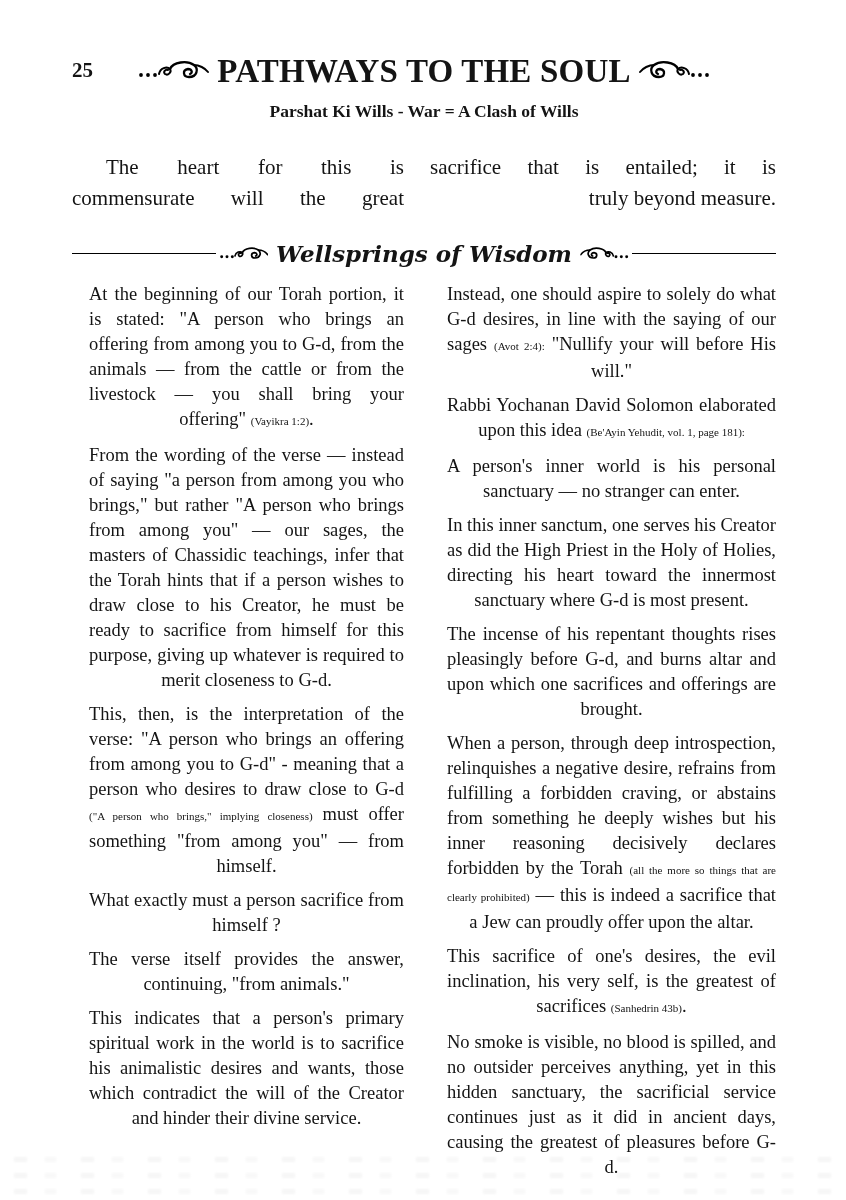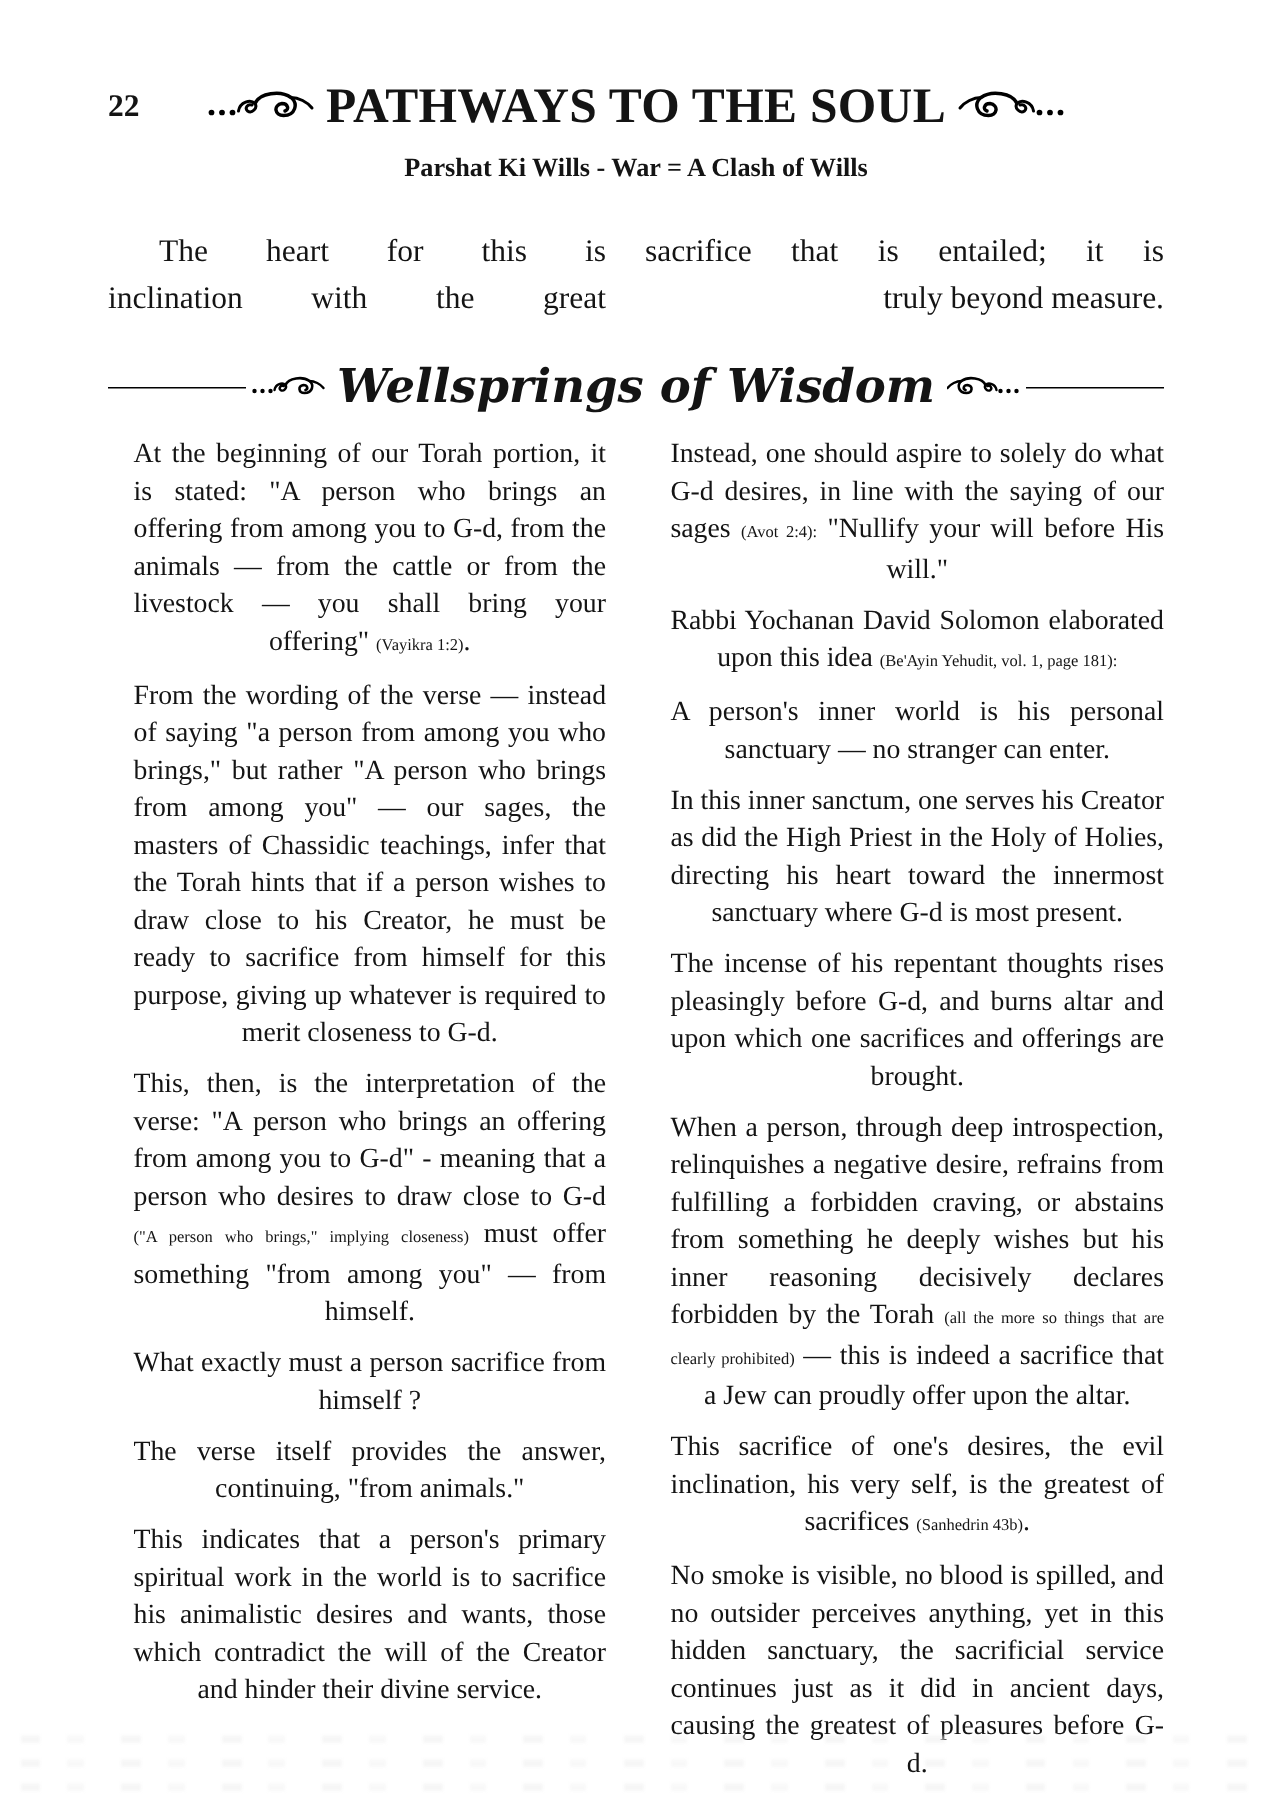--- a/index.html
+++ b/index.html
@@ -46,21 +46,21 @@
   .indent { text-indent:34px; }
   
   .divider {
     display:flex; align-items:center; margin-top:26px; gap:3px;
   }
   .divider .rule { flex:1 1 auto; height:0; border-top:1.6px solid #000; }
   .divider .orn { height:16px; }
   .section-title {
     font-family:"DejaVu Serif", serif;
     font-style:italic; font-weight:bold;
-    font-size:31px; white-space:nowrap; padding:0 5px;
+    font-size:23px; white-space:nowrap; padding:0 5px;
   }
   
   .body-cols { display:flex; gap:26px; margin-top:15px; }
   .col-left  { width:332px; }
   .col-right { width:346px; }
   .para {
     margin:0 0 9px 17px;
     font-size:18.5px; line-height:25px;
     text-align:justify; text-align-last:center;
   }
@@ -75,21 +75,21 @@
     background:repeating-linear-gradient(90deg,
       #efefef 0 13px, transparent 13px 31px, #f3f3f3 31px 42px, transparent 42px 67px);
   }
 </style>
 </head>
 <body>
 
 <div class="page">
 
   <div class="header-row">
-    <span class="page-number">22</span>
+    <span class="page-number">25</span>
     <svg class="orn" viewBox="0 0 74 24">
       <circle cx="4" cy="16" r="1.9"></circle>
         <circle cx="11" cy="16" r="1.9"></circle>
         <circle cx="18" cy="16" r="1.9"></circle>
       <path d="M22,15 C23,9 30,7 33,10 C35,13 31,17 28,15 C26,13 28,10 31,11" stroke-width="2"></path>
       <path d="M33,10 C36,3 50,1 57,6 C62,10 60,18 52,18 C46,18 45,11 51,10 C55,10 56,14 53,15" stroke-width="2.3"></path>
       <path d="M57,6 C62,6 68,9 71,13" stroke-width="2"></path>
     </svg>
     <span class="title">PATHWAYS TO THE SOUL</span>
     <svg class="orn mir" viewBox="0 0 74 24">
@@ -99,21 +99,21 @@
       <path d="M22,15 C23,9 30,7 33,10 C35,13 31,17 28,15 C26,13 28,10 31,11" stroke-width="2"></path>
       <path d="M33,10 C36,3 50,1 57,6 C62,10 60,18 52,18 C46,18 45,11 51,10 C55,10 56,14 53,15" stroke-width="2.3"></path>
       <path d="M57,6 C62,6 68,9 71,13" stroke-width="2"></path>
     </svg>
   </div>
   <div class="subtitle">Parshat Ki Wills - War = A Clash of Wills</div>
 
   <div class="intro">
     <div class="col-l">
         <div class="line-justify indent">The heart for this is</div>
-        <div class="line-justify">inclination with the great</div>
+        <div class="line-justify">commensurate will the great</div>
       </div>
     <div class="col-r">
         <div class="line-justify">sacrifice that is entailed; it is</div>
         <div class="line-center">truly beyond measure.</div>
       </div>
   </div>
 
   <div class="divider">
     <span class="rule"></span>
     <svg class="orn" viewBox="0 0 74 24">

